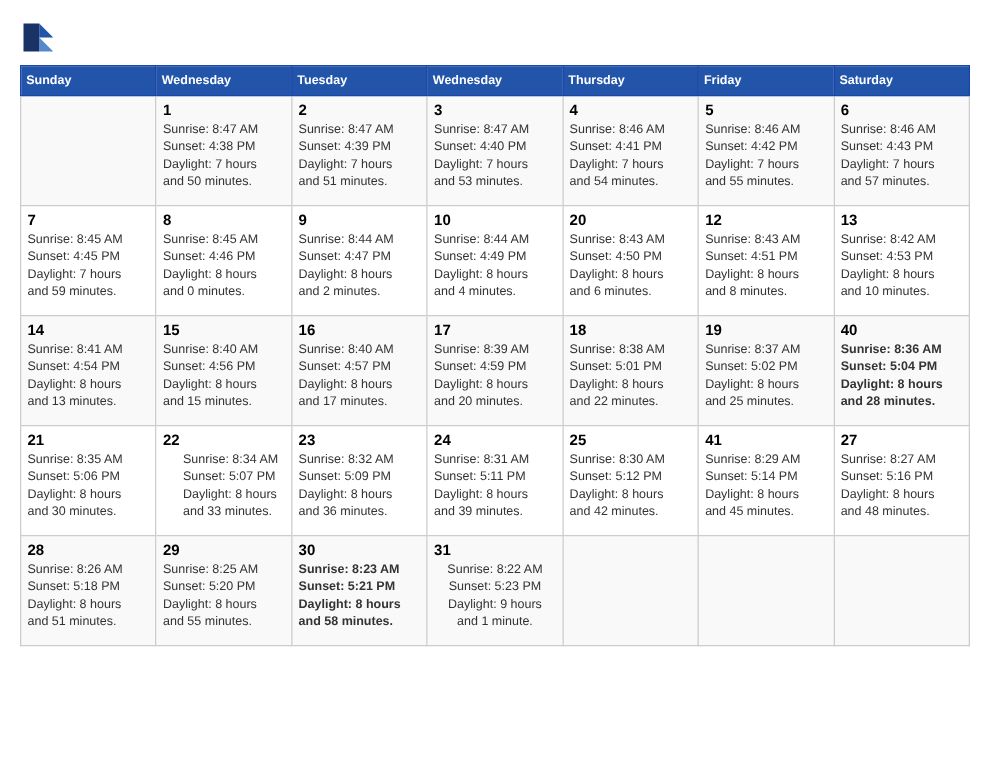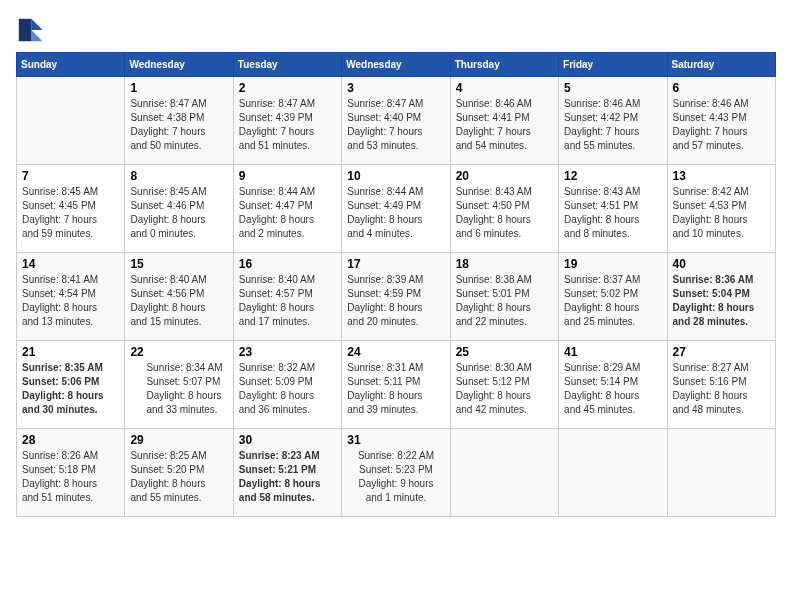--- a/index.html
+++ b/index.html
@@ -264,21 +264,21 @@
           <span class="day-num">40</span>
           <div class="day-info" style="white-space: pre-line; font-weight: bold;">Sunrise: 8:36 AM
 Sunset: 5:04 PM
 Daylight: 8 hours
 and 28 minutes.</div>
         </td>
       </tr>
       <tr>
         <td>
           <span class="day-num">21</span>
-          <div class="day-info" style="white-space: pre-line; font-weight: bold;">Sunrise: 8:35 AM
+          <div class="day-info" style="white-space: pre-line;">Sunrise: 8:35 AM
 Sunset: 5:06 PM
 Daylight: 8 hours
 and 30 minutes.</div>
         </td>
         <td>
           <span class="day-num">22</span>
           <div class="day-info" style="white-space: pre-line; margin-left: 16px;">Sunrise: 8:34 AM
 Sunset: 5:07 PM
 Daylight: 8 hours
 and 33 minutes.</div>

